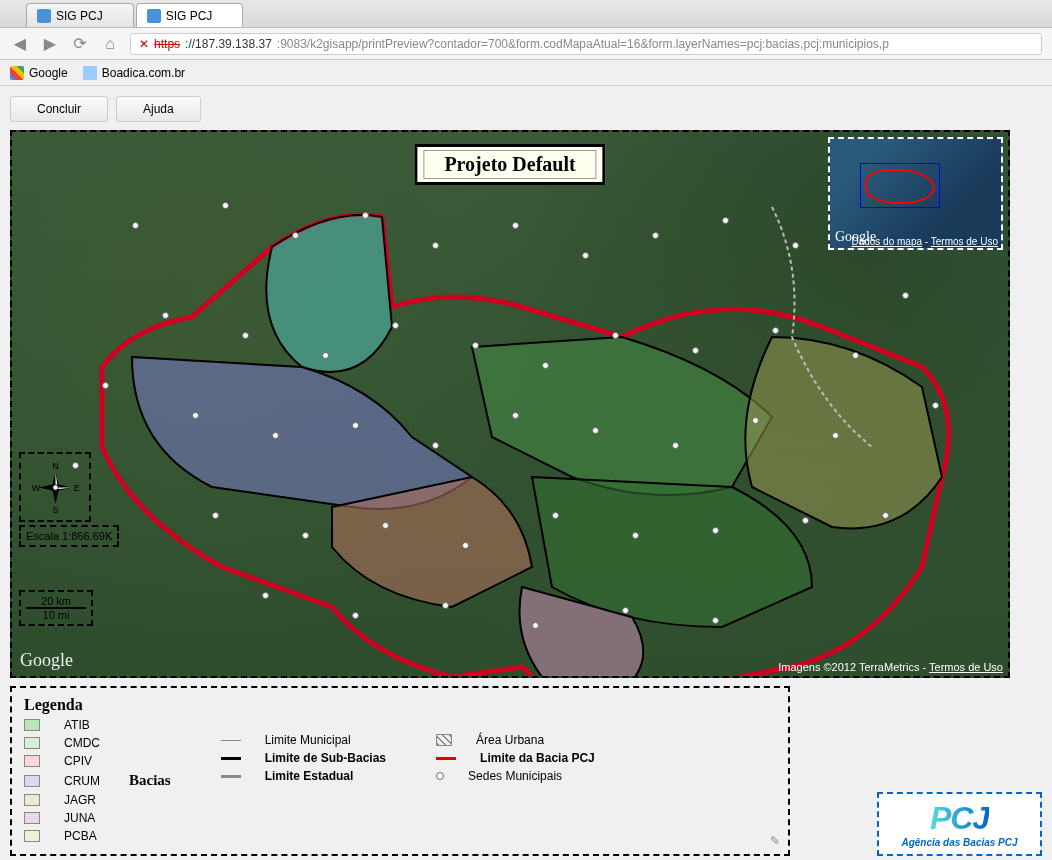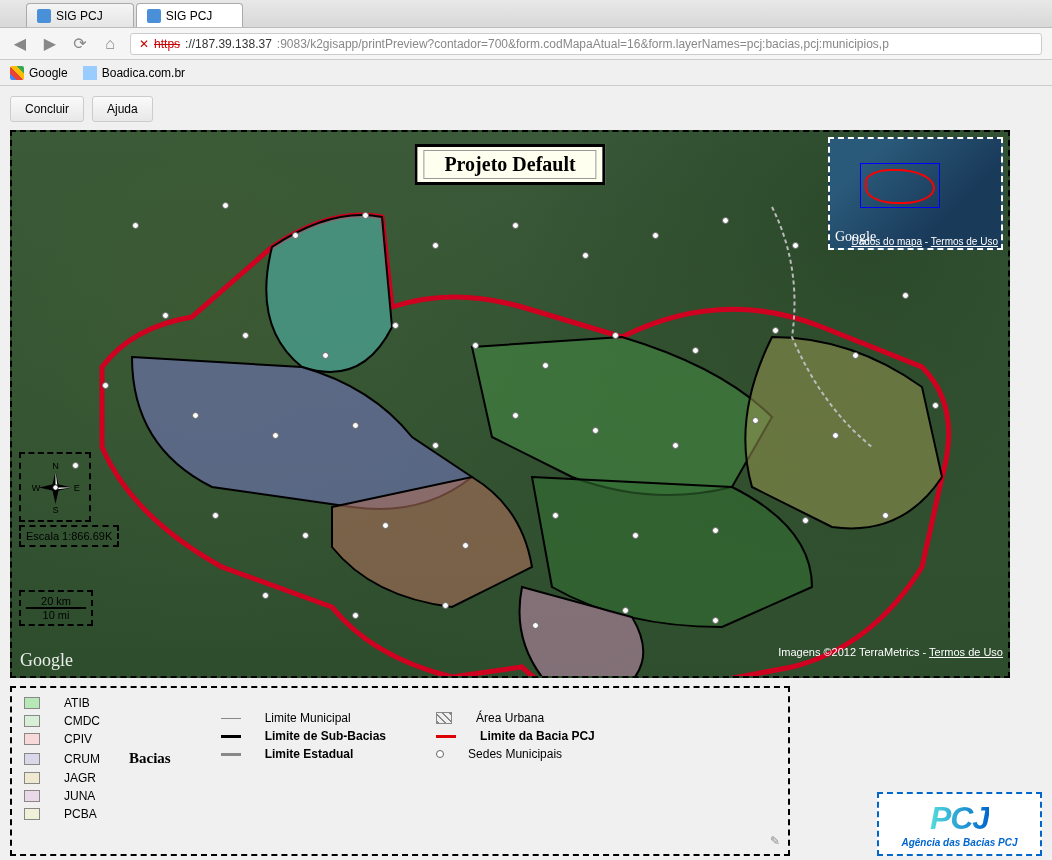--- a/index.html
+++ b/index.html
@@ -13,21 +13,21 @@
 .url-bar { flex: 1; background: #fff; border: 1px solid #ccc; border-radius: 3px; padding: 3px 8px; font-size: 12px; display: flex; align-items: center; gap: 5px; }
 .url-bar .https { color: #c00; text-decoration: line-through; }
 .url-bar .host { color: #333; }
 .url-bar .path { color: #888; }
 .bookmark-bar { background: #f0f0f0; height: 26px; display: flex; align-items: center; padding: 0 10px; gap: 15px; border-bottom: 1px solid #ccc; font-size: 12px; }
 .bookmark { display: flex; align-items: center; gap: 5px; cursor: pointer; }
 .bk-icon { width: 14px; height: 14px; }
 .google-icon { background: linear-gradient(45deg,#4285f4 25%,#ea4335 25% 50%,#fbbc05 50% 75%,#34a853 75%); border-radius: 2px; }
 .content { padding: 10px; }
 .button-row { display: flex; gap: 8px; margin-bottom: 8px; }
-.btn { background: linear-gradient(#fafafa,#e8e8e8); border: 1px solid #ccc; border-radius: 3px; padding: 5px 14px; font-size: 12px; cursor: pointer; }
+.btn { background: linear-gradient(#fafafa,#e8e8e8); border: 1px solid #ccc; border-radius: 3px; padding: 5px 26px; font-size: 12px; cursor: pointer; }
 .map-container { position: relative; width: 1000px; height: 548px; border: 2px dashed #000; background: #2a4a2a; overflow: hidden; }
 .map-bg { position: absolute; inset: 0; background: 
   radial-gradient(circle at 20% 30%, rgba(60,90,50,0.8) 0%, transparent 40%),
   radial-gradient(circle at 70% 60%, rgba(50,80,45,0.8) 0%, transparent 45%),
   radial-gradient(circle at 85% 20%, rgba(40,70,40,0.9) 0%, transparent 35%),
   linear-gradient(#3a5a3a, #2d4d2d);
 }
 .basin-overlay { position: absolute; }
 .basin-main { left: 60px; top: 55px; width: 900px; height: 530px; }
 .title-box { position: absolute; top: 12px; left: 50%; transform: translateX(-50%); background: #fffff0; border: 3px solid #000; padding: 3px 6px; }
@@ -37,21 +37,21 @@
 .minimap-rect { position: absolute; top: 24px; left: 30px; width: 80px; height: 45px; border: 1px solid #00f; }
 .google-logo-mini { position: absolute; bottom: 3px; left: 5px; color: #fff; font-size: 14px; font-family: 'Times New Roman'; }
 .mini-links { position: absolute; bottom: 1px; right: 3px; font-size: 10px; color: #fff; }
 .mini-links a { color: #fff; text-decoration: underline; }
 .compass-box { position: absolute; left: 7px; top: 320px; width: 72px; height: 70px; border: 2px dashed #000; display: flex; align-items: center; justify-content: center; }
 .compass-svg { width: 55px; height: 55px; }
 .scale-box { position: absolute; left: 7px; top: 393px; border: 2px dashed #000; padding: 3px 5px; font-size: 11px; }
 .coord-box { position: absolute; left: 7px; top: 418px; border: 2px dashed #000; padding: 3px 5px; font-size: 11px; }
 .scalebar-box { position: absolute; left: 7px; top: 458px; border: 2px dashed #000; padding: 3px 5px; font-size: 11px; }
 .google-main { position: absolute; bottom: 5px; left: 8px; color: #fff; font-size: 18px; font-family: 'Times New Roman'; opacity: 0.9; }
-.attrib-main { position: absolute; bottom: 18px; right: 5px; font-size: 11px; color: #fff; }
+.attrib-main { position: absolute; bottom: 3px; right: 5px; font-size: 11px; color: #fff; }
 .attrib-main a { color: #fff; text-decoration: underline; }
 .dot { position: absolute; width: 7px; height: 7px; background: #fff; border: 1px solid #666; border-radius: 50%; }
 .legend-container { margin-top: 8px; display: flex; align-items: flex-start; gap: 12px; }
 .legend-box { border: 2px dashed #000; padding: 8px 12px; width: 780px; height: 170px; position: relative; }
 .legend-title { font-weight: bold; font-family: 'Times New Roman', serif; font-size: 16px; margin-bottom: 4px; }
 .legend-columns { display: flex; gap: 50px; }
 .legend-col { display: flex; flex-direction: column; gap: 4px; }
 .legend-item { display: flex; align-items: center; gap: 24px; font-size: 12px; }
 .swatch { width: 16px; height: 12px; border: 1px solid #888; }
 .line-swatch { width: 20px; height: 2px; }
@@ -219,20 +219,21 @@
 
     <div class="google-main">Google</div>
     <div class="attrib-main">
       <span>Imagens ©2012 TerraMetrics</span> - 
       <a href="#">Termos de Uso</a>
     </div>
   </div>
 
   <div class="legend-container">
     <div class="legend-box">
+      <div class="legend-title">Legenda</div>
       <div class="legend-columns">
         <div class="legend-col" id="basins-col">
             <div class="legend-item">
               <span class="swatch" style="background:#b8e8b8"></span>
               <span>ATIB</span>
             </div>
             <div class="legend-item">
               <span class="swatch" style="background:#d8f0d8"></span>
               <span>CMDC</span>
             </div>

